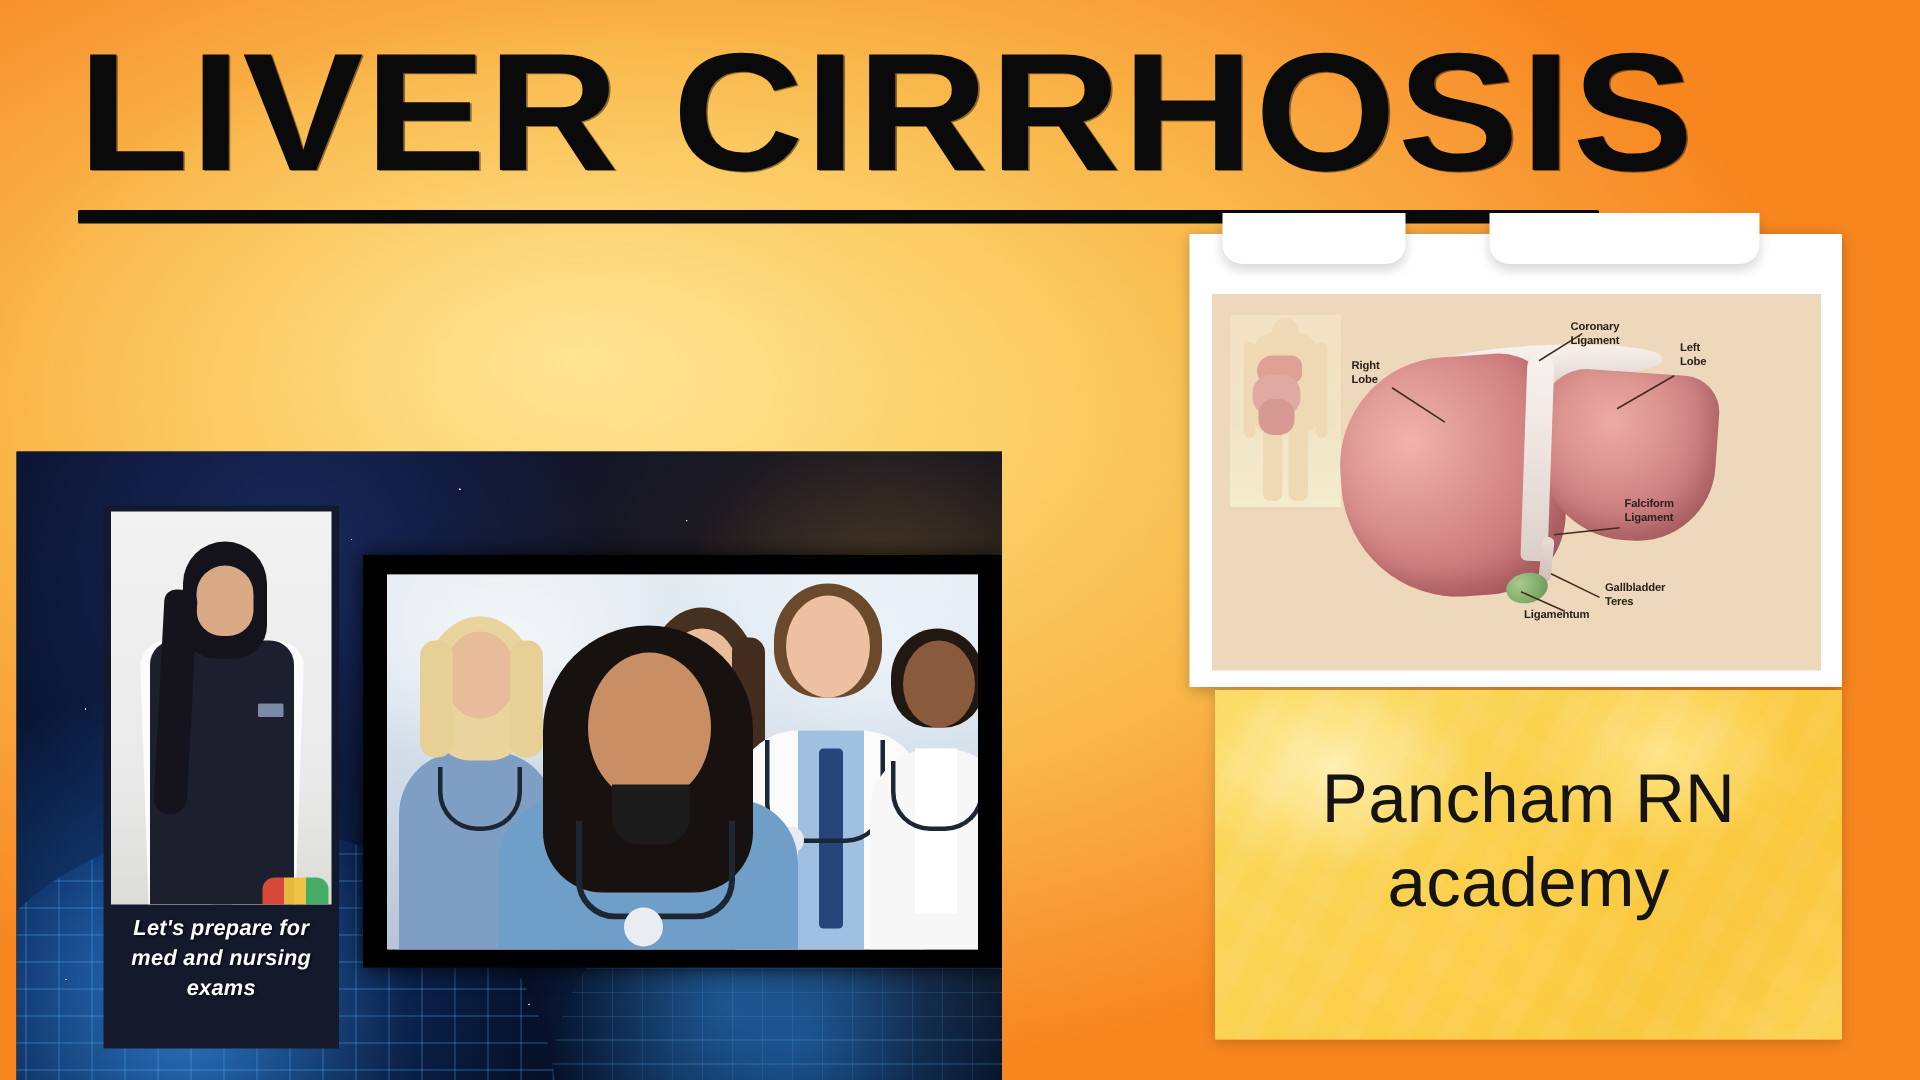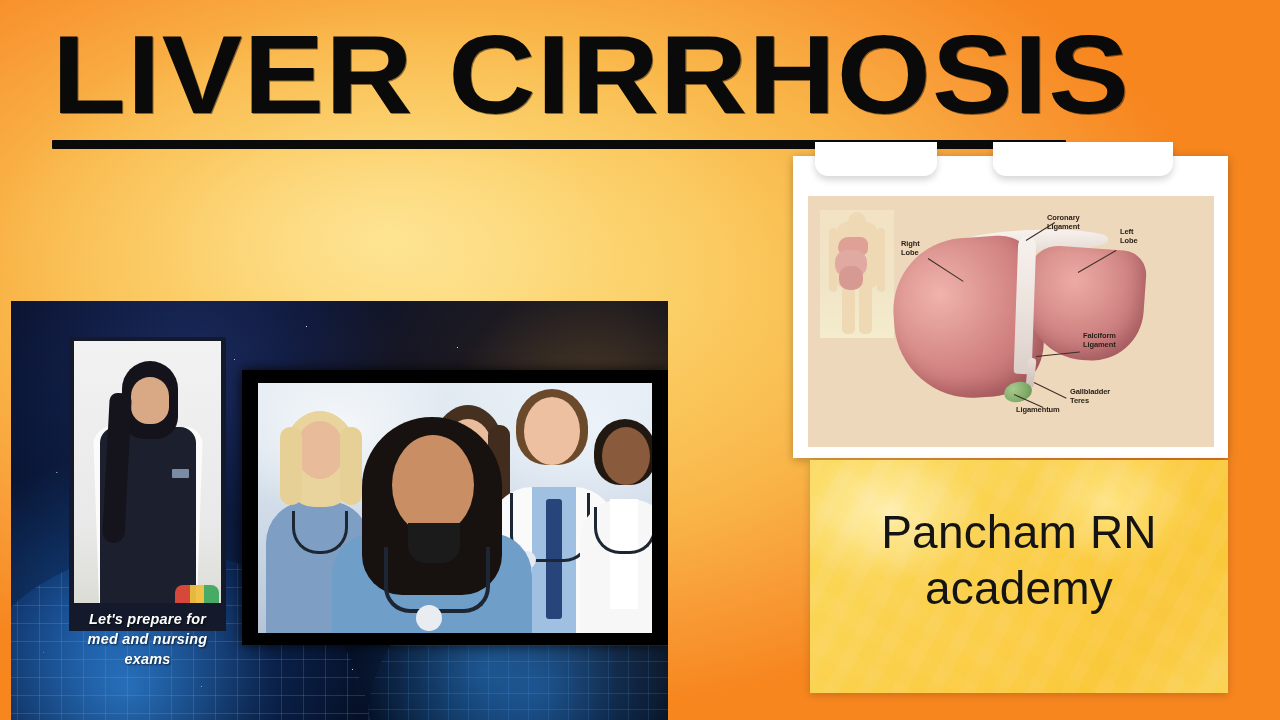--- a/index.html
+++ b/index.html
@@ -138,21 +138,21 @@
       repeating-linear-gradient(90deg, rgba(90,180,255,0.14) 0 1px, transparent 1px 20px),
       radial-gradient(circle at 50% 40%, rgba(50,150,255,0.40) 0%, rgba(0,0,0,0) 70%);
   }
 
   
   .portrait-card {
     position: absolute;
     left: 58px;
     top: 36px;
     width: 157px;
-    height: 294px;
+    height: 362px;
     background: #141a2b;
   }
   .portrait-photo {
     position: absolute;
     left: 5px;
     top: 4px;
     width: 147px;
     height: 262px;
     overflow: hidden;
     background: linear-gradient(180deg, #f2f2f2 0%, #e9e9e9 70%, #dcdcd6 100%);

